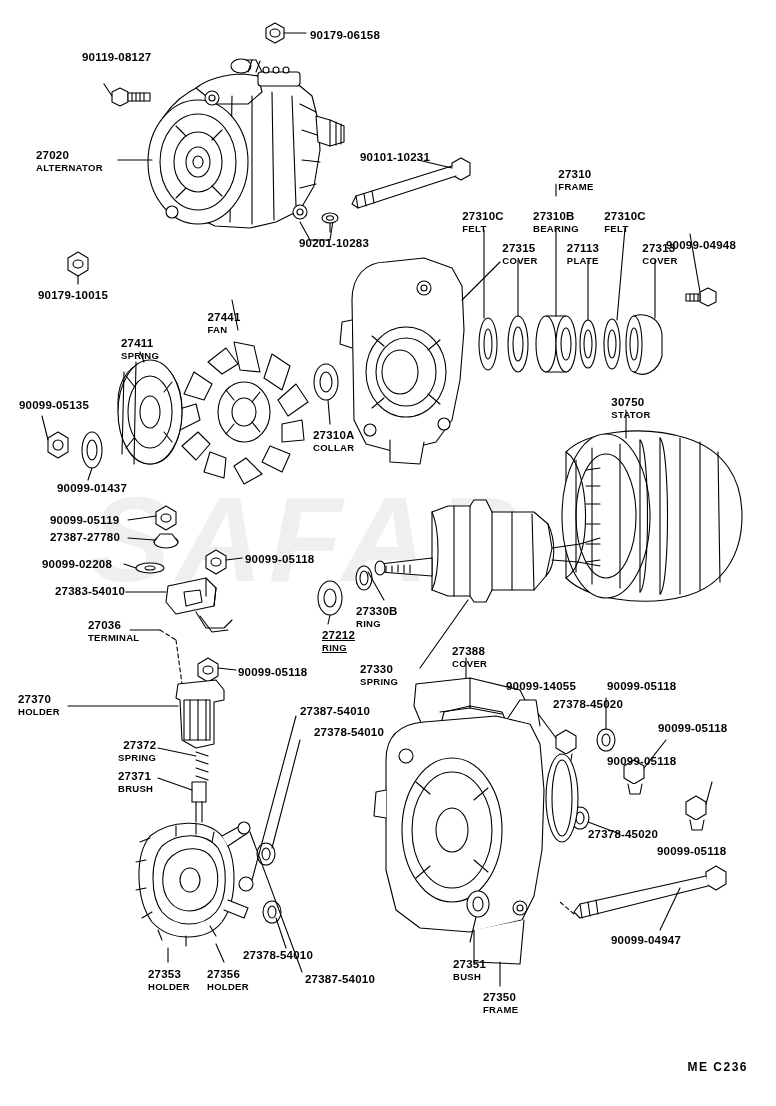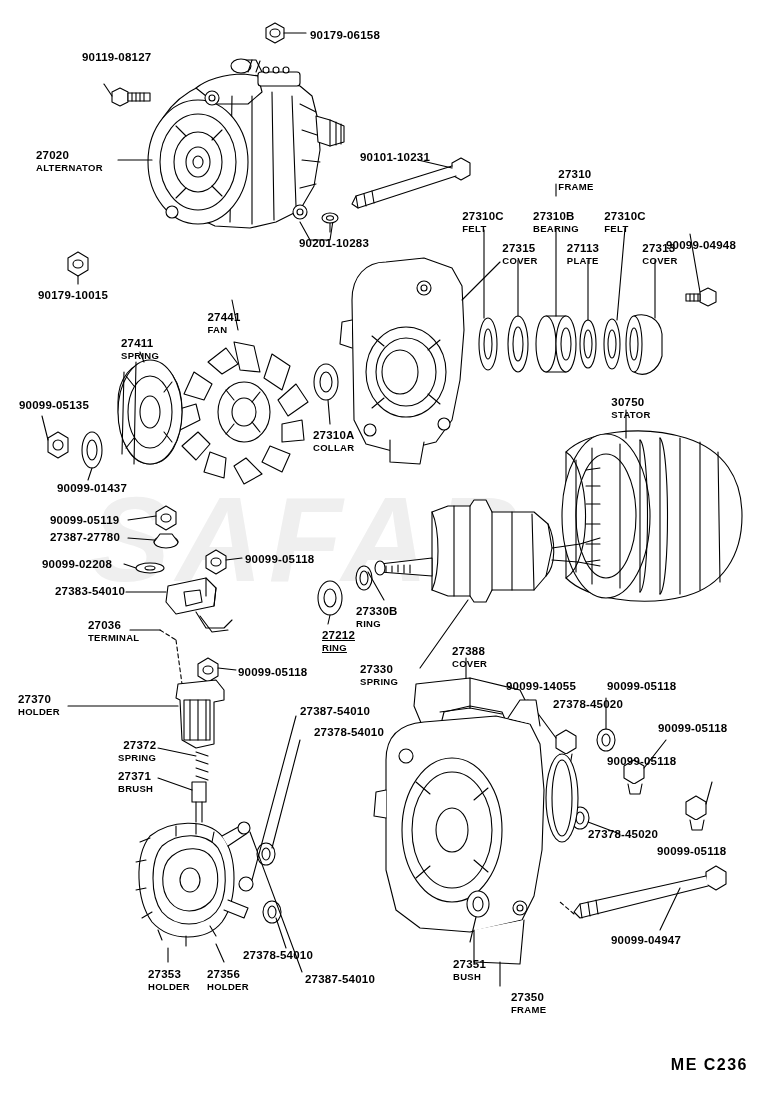--- a/index.html
+++ b/index.html
@@ -43,21 +43,21 @@
     display: block;
     font-size: 9.5px;
     font-weight: 700;
     letter-spacing: 0.3px;
   }
   .lbl.ctr { text-align: left; transform: translateX(-50%); }
   #footer {
     position: absolute;
     right: 28px;
     bottom: 32px;
-    font-size: 16px;
+    font-size: 12px;
     font-weight: 700;
     letter-spacing: 1.5px;
   }
   .wm {
     position: absolute;
     font-family: "Liberation Sans", sans-serif;
     font-weight: 700;
     font-style: italic;
     color: #efefef;
     font-size: 120px;
@@ -595,21 +595,21 @@
         <span class="sub">HOLDER</span>
       </div>
       <div class="lbl" style="left: 207px; top: 969px;">
         <span class="num">27356</span>
         <span class="sub">HOLDER</span>
       </div>
       <div class="lbl" style="left: 453px; top: 947px; margin-top: 12px;">
         <span class="num">27351</span>
         <span class="sub">BUSH</span>
       </div>
-      <div class="lbl" style="left: 483px; top: 992px; margin-left: 28px;">
+      <div class="lbl" style="left: 483px; top: 992px;">
         <span class="num">27350</span>
         <span class="sub">FRAME</span>
       </div>
       <div class="lbl" style="left: 611px; top: 935px;">
         <span class="num">90099-04947</span>
       </div>
     </div>
 
   <div id="footer">ME C236</div>
 </div>

